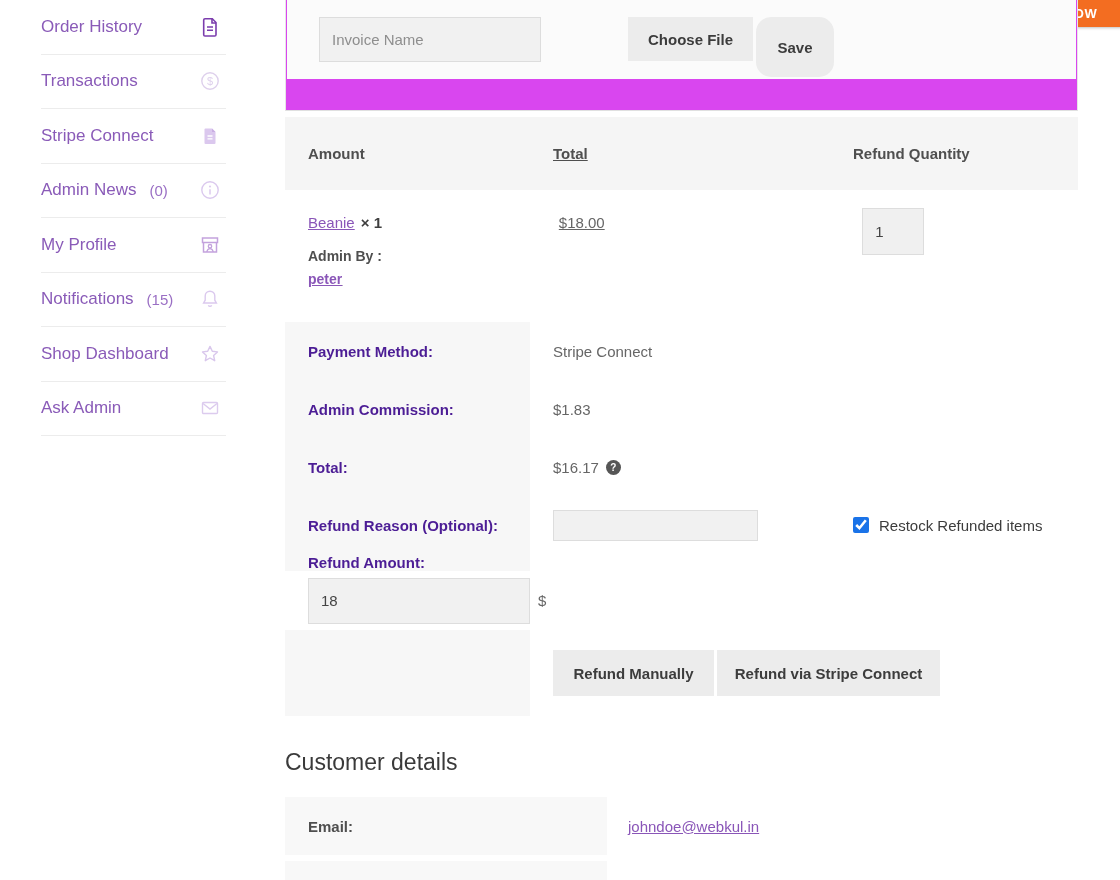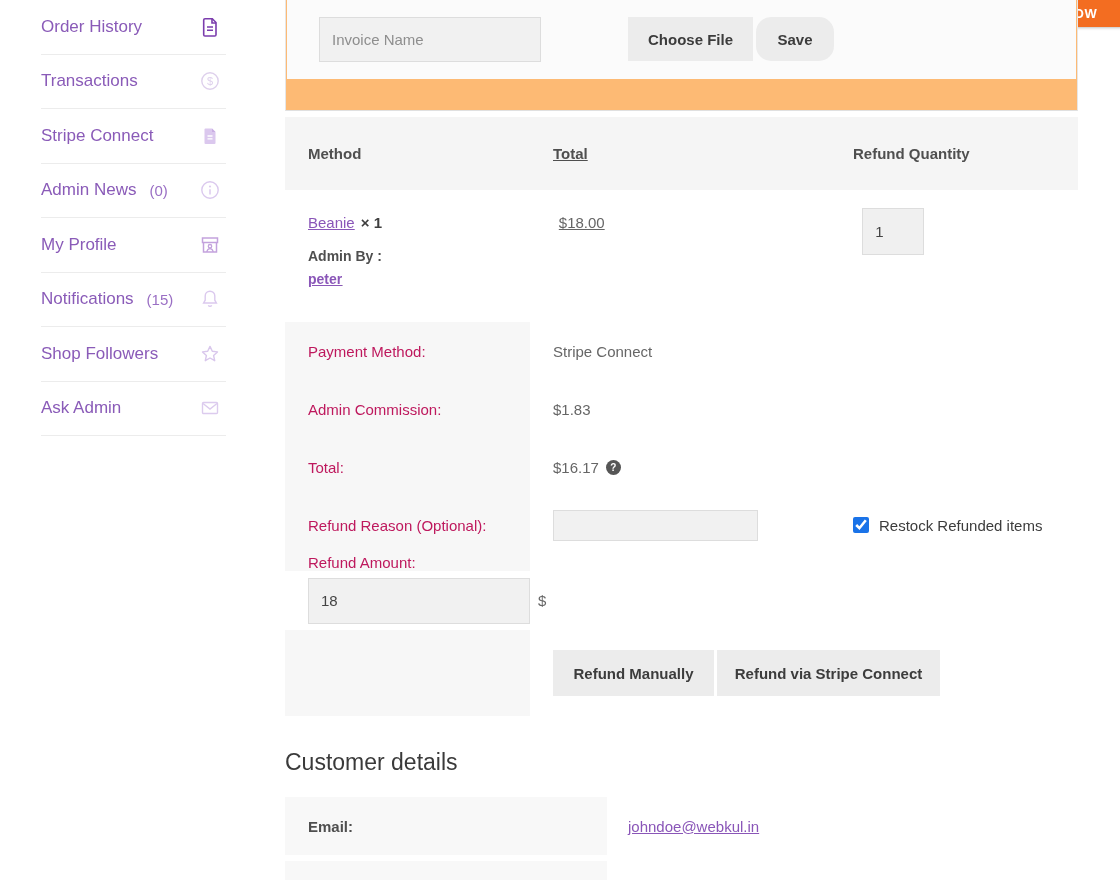--- a/index.html
+++ b/index.html
@@ -18,32 +18,32 @@
 
   
   .show-btn { position:absolute; left:1030px; top:0; width:92px; height:27px;
     background:#f36d21; color:#fff; border:none; border-radius:0 0 0 13px;
     font-family:inherit; font-weight:bold; font-size:13px; letter-spacing:0.6px;
     cursor:pointer; box-shadow:0 1px 3px rgba(0,0,0,0.25); }
 
   
   .main { position:absolute; left:285px; top:0; width:793px; }
 
-  .invoice-card { height:111px; position:relative; background:#fdba74;
+  .invoice-card { height:111px; position:relative; background:#d946ef;
     border-left:1px solid #e6e6e6; border-right:1px solid #e6e6e6;
     border-bottom:1px solid #e0e0e0; }
   .invoice-inner { position:absolute; top:0; left:1px; right:1px; height:79px; background:#fbfbfb; }
   .invoice-name { position:absolute; left:33px; top:17px; width:222px; height:45px;
     background:#f1f1f1; border:1px solid #ddd; padding:0 12px; font-size:15px;
     color:#444; font-family:inherit; }
   .invoice-name::placeholder { color:#8e8e8e; }
   .btn { background:#ececec; border:none; font-weight:bold; font-size:15px;
     color:#3c3c3c; font-family:inherit; cursor:pointer; }
   .choose-file { position:absolute; left:342px; top:17px; width:125px; height:44px; }
-  .save-btn { position:absolute; left:470px; top:17px; width:78px; height:44px;border-radius:15px; }
+  .save-btn { position:absolute; left:470px; top:17px; width:78px; height:60px;border-radius:15px; }
 
   
   .order-table { margin-top:6px; width:793px; font-size:15px; }
   .thead { display:flex; background:#f5f5f5; height:73px; align-items:center;
     font-weight:bold; color:#4f4f4f; }
   .c1 { width:245px; padding-left:23px; }
   .c2 { width:300px; padding-left:23px;text-decoration:underline; }
   .c3 { width:248px; padding-left:23px; }
   .product-row { display:flex; background:#fff; height:132px;gap:15px; }
   .product-row .cell { padding-top:24px; }
@@ -51,21 +51,21 @@
   .qty-x { color:#3f3f3f; font-weight:bold; margin-left:6px; }
   .soldby { font-size:14px; font-weight:bold; color:#4f4f4f; margin-top:17px; }
   .seller { font-size:14px; font-weight:bold; margin-top:7px;text-decoration:underline; }
   .money { color:#666; }
   .qty-input { margin-top:-6px; width:62px; height:47px; background:#f0f0f0;
     border:1px solid #ddd; padding-left:12px; font-size:15px; color:#444; font-family:inherit; }
 
   .detail-row { display:flex; }
   .h58 { height:58px; } .h76 { height:76px;flex-direction:column; } .h86 { height:86px; }
   .labelcell { width:245px; background:#f7f7f7; padding-left:23px; display:flex;
-    align-items:center; font-weight:normal; color:#be185d; }
+    align-items:center; font-weight:bold; color:#4c1d95; }
   .valuecell { flex:1; display:flex; align-items:center; padding-left:23px; color:#666; }
   .help-icon { display:inline-flex; width:15px; height:15px; border-radius:50%;
     background:#565656; color:#fff; font-size:10px; font-weight:bold;
     align-items:center; justify-content:center; margin-left:7px; cursor:pointer; }
   .reason-input { width:205px; height:31px; background:#f1f1f1; border:1px solid #ddd;
     padding:0 8px; font-size:14px; font-family:inherit; color:#444; }
   .restock { display:flex; align-items:center; margin-left:95px; color:#3c3c3c; font-size:15px; }
   .restock input { width:16px; height:16px; accent-color:#1a73e8; margin-right:10px; cursor:pointer; }
   .amount-input { width:222px; height:46px; background:#f1f1f1; border:1px solid #ddd;
     padding:0 12px; font-size:15px; color:#444; font-family:inherit; }
@@ -147,21 +147,21 @@
     <span class="count">(15)</span>
     <span class="icon">
       <svg viewBox="0 0 22 22">
           <path d="M11 3.2a4.8 4.8 0 0 0-4.8 4.8v4.2L4.6 15h12.8l-1.6-2.8V8A4.8 4.8 0 0 0 11 3.2z" fill="none" stroke="#dbc9ee" stroke-width="1.4"></path>
           <path d="M9.4 17.2a1.7 1.7 0 0 0 3.2 0" fill="none" stroke="#dbc9ee" stroke-width="1.4"></path>
         </svg>
     </span>
   </div>
 
   <div class="side-item">
-    <span>Shop Followers</span>
+    <span>Shop Dashboard</span>
     <span class="icon">
       <svg viewBox="0 0 22 22">
           <path d="M11 3.4l2.3 4.9 5.2.6-3.9 3.6 1.1 5.2L11 15l-4.7 2.7 1.1-5.2-3.9-3.6 5.2-.6z" fill="none" stroke="#d9c7ec" stroke-width="1.4" stroke-linejoin="round"></path>
         </svg>
     </span>
   </div>
 
   <div class="side-item">
     <span>Ask Admin</span>
     <span class="icon">
@@ -181,21 +181,21 @@
   <div class="invoice-card">
     <div class="invoice-inner"></div>
     <input class="invoice-name" type="text" placeholder="Invoice Name" style="">
     <button class="btn choose-file">Choose File</button>
     <button class="btn save-btn">Save</button>
   </div>
 
   <div class="order-table">
 
     <div class="thead">
-      <div class="c1">Method</div>
+      <div class="c1">Amount</div>
       <div class="c2">Total</div>
       <div class="c3">Refund Quantity</div>
     </div>
 
     <div class="product-row">
       <div class="c1 cell">
         <div>
           <a class="plink" href="#">Beanie</a><span class="qty-x">× 1</span>
         </div>
         <div class="soldby">Admin By :</div>

